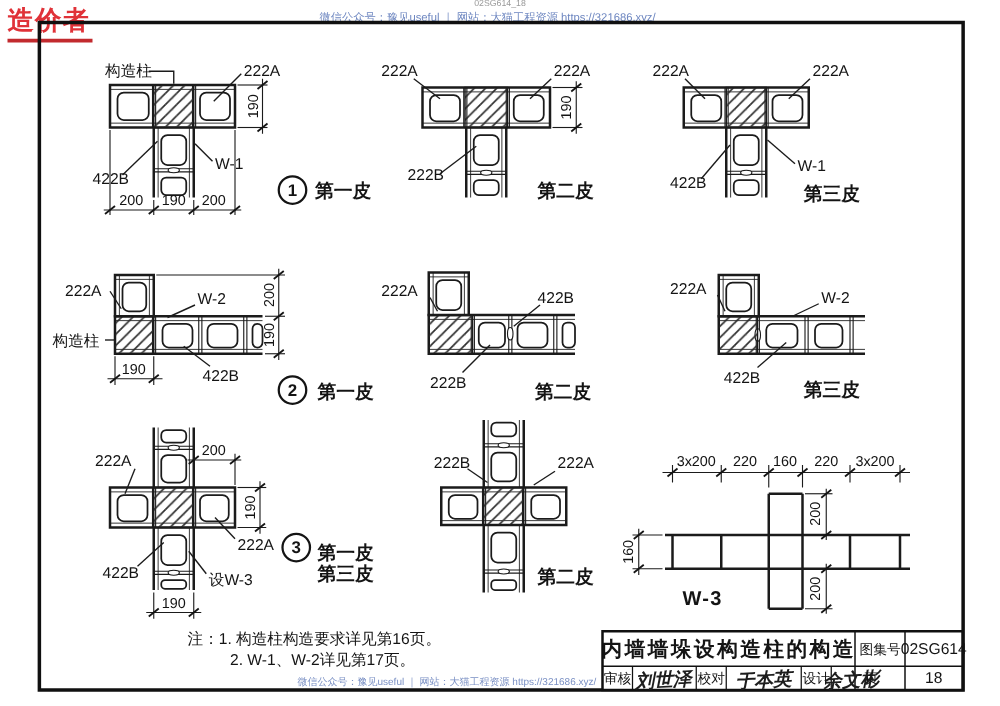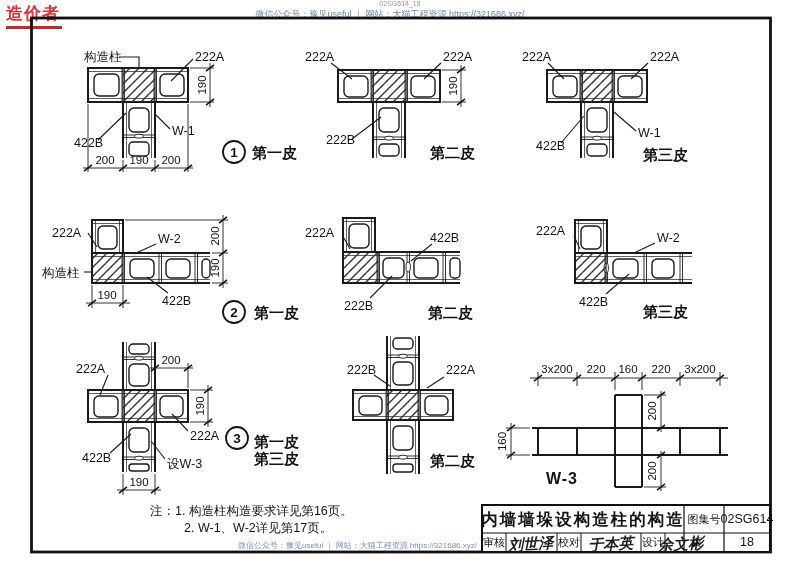--- a/index.html
+++ b/index.html
@@ -1,18 +1,18 @@
 <!DOCTYPE html>
 <html><head>
 <meta charset="utf-8">
 <style>
   html,body{margin:0;padding:0;background:#fff;}
   #page{position:relative;width:800px;height:565px;background:#fff;overflow:hidden;
         font-family:"Liberation Sans",sans-serif;}
-  #brand{position:absolute;left:6px;top:2px;font-size:17px;font-weight:bold;color:#e03238;
+  #brand{position:absolute;left:6px;top:2px;font-size:21px;font-weight:bold;color:#e03238;
          letter-spacing:1px;border-bottom:3px solid #c22a2e;padding:0 2px 1px 0;}
   #doccode{position:absolute;left:300px;top:0;width:200px;text-align:center;font-size:7px;color:#9a9a9a;}
   #wm-top{position:absolute;left:170px;top:8px;width:440px;text-align:center;font-size:9px;color:#6d86c0;white-space:nowrap;}
   #wm-bottom{position:absolute;left:238px;top:540px;font-size:8px;color:#7a90c4;white-space:nowrap;}
   svg{position:absolute;left:0;top:0;}
   svg text{font-family:"Liberation Sans",sans-serif;fill:#141414;}
   .lbl{font-size:12.5px;}
   .dim{font-size:11.5px;}
   .cap{font-size:15px;font-weight:bold;}
   .num{font-size:13.5px;font-weight:bold;}

